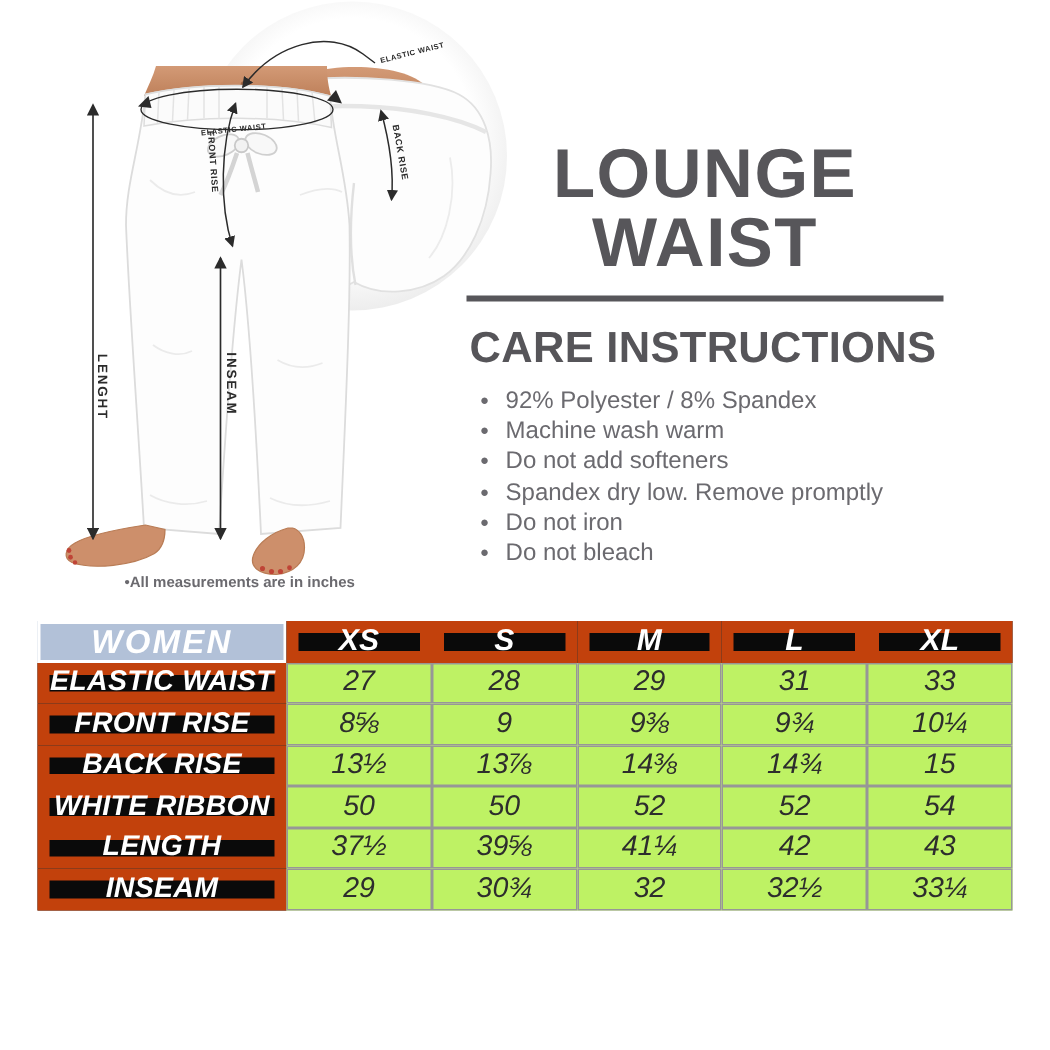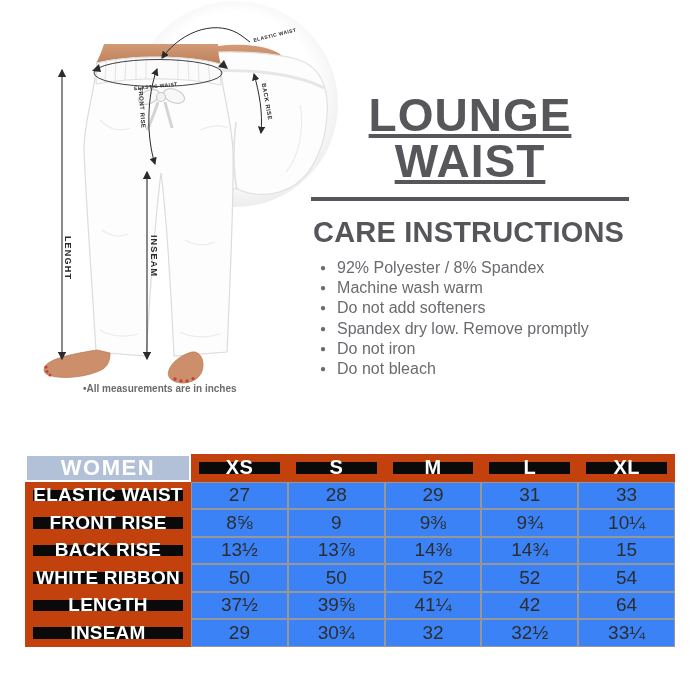--- a/index.html
+++ b/index.html
@@ -6,44 +6,44 @@
   html,body { width:700px; height:700px; }
   body {
     font-family:"Liberation Sans","DejaVu Sans",sans-serif;
     background:#ffffff; position:relative; overflow:hidden;
   }
   .page { position:absolute; inset:0; width:700px; height:700px; background:#fff; }
 
   
   .right-col { position:absolute; left:307px; top:92px; width:326px; }
   .title { text-align:center; color:#57565a; font-weight:bold; font-size:46px;
-           line-height:1.0; letter-spacing:1px;text-decoration:underline; }
+           line-height:1.0; letter-spacing:1px; }
   .divider { height:4px; background:#57565a; margin:13px 4px 0 4px; }
   .care-heading { margin-top:15px; padding-left:6px; font-size:29px; font-weight:bold;
                   color:#565559; letter-spacing:0.2px; white-space:nowrap; }
   .care-list { margin-top:9px; padding-left:13px; list-style:none; }
   .care-item { display:flex; align-items:center; gap:11px; height:20.2px;
                font-size:16px; color:#6b6a6f; white-space:nowrap; }
   .care-item .dot { font-size:10px; color:#6b6a6f; line-height:1; }
 
   
   .note { position:absolute; left:83px; top:383px; font-size:10px; font-weight:bold;
           color:#6b6a6f; white-space:nowrap; }
 
   
-  .size-table { position:absolute; left:25px; top:454px; width:650px;
+  .size-table { position:absolute; left:25px; top:414px; width:650px;
                 display:grid; grid-template-columns:166px repeat(5,1fr);
-                grid-auto-rows:27.5px; }
+                grid-auto-rows:27.5px;font-style:italic; }
   .st-cell { display:flex; align-items:center; justify-content:center; }
   .st-dark { background:#0a0a0a; color:#ffffff; font-weight:bold; font-size:19px;
              border:8px solid #c2410c; letter-spacing:0.2px; }
   .st-size { font-size:20px; }
   .st-women { background:#b2c1d8; color:#ffffff; font-weight:bold; font-size:22px;
               border:2px solid #ffffff; letter-spacing:1.5px; }
-  .st-val { background:#3b82f6; color:#2d2d2d; font-size:19px;
+  .st-val { background:#bef264; color:#2d2d2d; font-size:19px;
             border:1px solid #979797; }
 
   
   .diagram { position:absolute; left:0; top:0; }
   svg text { font-family:"Liberation Sans","DejaVu Sans",sans-serif; }
 </style>
 </head>
 <body>
 
 <div class="page">
@@ -230,21 +230,21 @@
     <div class="st-cell st-val">50</div>
     <div class="st-cell st-val">52</div>
     <div class="st-cell st-val">52</div>
     <div class="st-cell st-val">54</div>
 
     <div class="st-cell st-dark">LENGTH</div>
     <div class="st-cell st-val">37½</div>
     <div class="st-cell st-val">39⅝</div>
     <div class="st-cell st-val">41¼</div>
     <div class="st-cell st-val">42</div>
-    <div class="st-cell st-val">64</div>
+    <div class="st-cell st-val">43</div>
 
     <div class="st-cell st-dark">INSEAM</div>
     <div class="st-cell st-val">29</div>
     <div class="st-cell st-val">30¾</div>
     <div class="st-cell st-val">32</div>
     <div class="st-cell st-val">32½</div>
     <div class="st-cell st-val">33¼</div>
   </div>
 
 </div>

